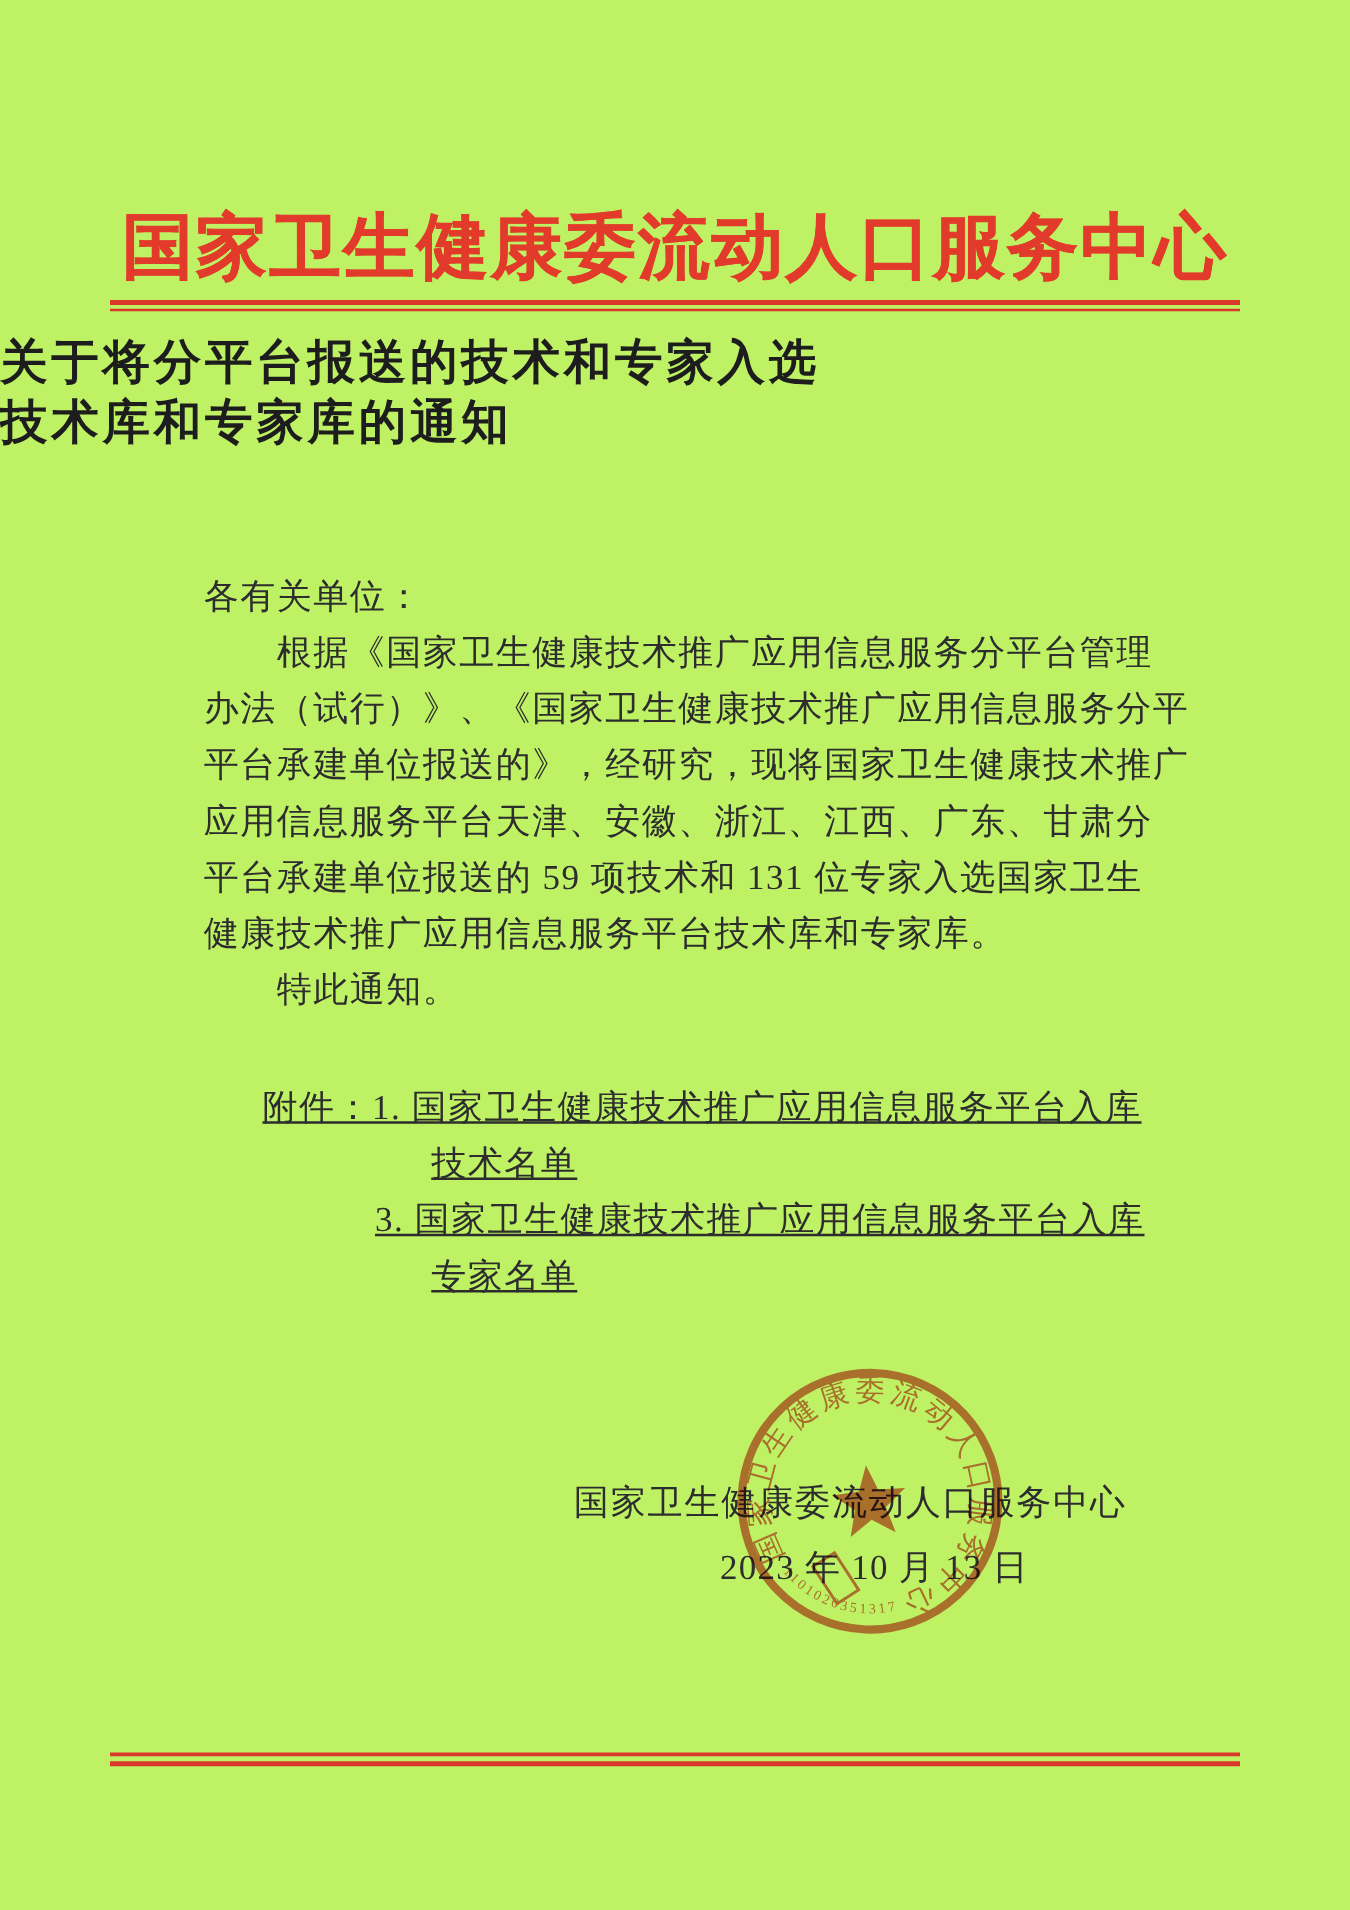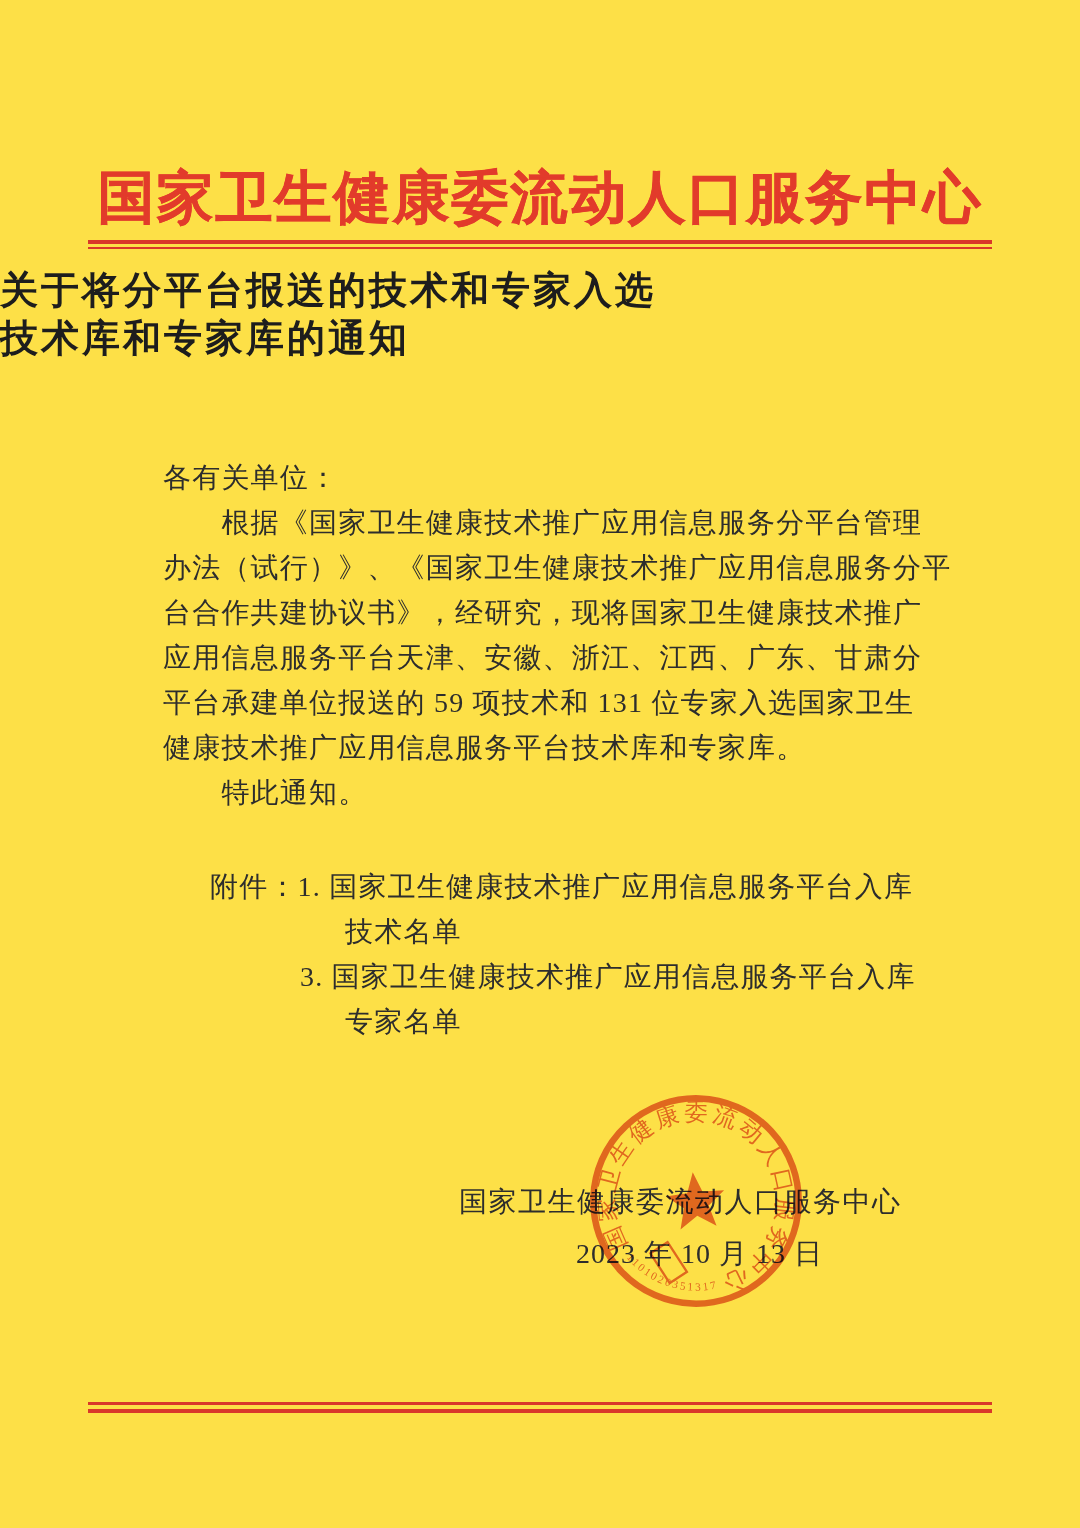--- a/index.html
+++ b/index.html
@@ -1,19 +1,19 @@
 <!DOCTYPE html>
 <html><head>
 <meta charset="utf-8">
 <style>
   html,body{margin:0;padding:0;background:#ffffff;}
   .page{
     position:relative;
     width:1080px;height:1528px;
-    background:#fde047;
+    background:#bef264;
     overflow:hidden;
     font-family:"Liberation Serif","DejaVu Serif",serif;
   }
   
   .letterhead{
     position:absolute;left:0;top:160px;width:1080px;
     text-align:center;
     font-size:57px;font-weight:700;letter-spacing:2px;
     color:#e23b2b;
     -webkit-text-stroke:.5px #e23b2b;
@@ -35,21 +35,21 @@
   .body-block{
     position:absolute;left:163px;top:455px;width:790px;
     color:#2d2d2d;font-size:28px;letter-spacing:1.2px;line-height:45px;
   }
   .b-line{white-space:nowrap;height:45px;}
   
   .attachments{
     position:absolute;left:0;top:864px;width:1080px;
     color:#2d2d2d;font-size:28px;letter-spacing:1.2px;line-height:45px;
   }
-  .a-line{white-space:nowrap;height:45px;}
+  .a-line{white-space:nowrap;height:45px;text-decoration:underline;}
   .a-1{margin-left:210px;}
   .a-2{margin-left:345px;}
   .a-3{margin-left:300px;}
   .a-4{margin-left:345px;}
   
   .sig-org{
     position:absolute;left:459px;top:1183px;
     color:#2d2d2d;font-size:28px;letter-spacing:1.5px;white-space:nowrap;
   }
   .sig-date{
@@ -75,21 +75,21 @@
 
   <div class="doc-title">
     <div class="t-line">关于将分平台报送的技术和专家入选</div>
     <div class="t-line">技术库和专家库的通知</div>
   </div>
 
   <div class="body-block">
     <div class="b-line">各有关单位：</div>
     <div class="b-line">　　根据《国家卫生健康技术推广应用信息服务分平台管理</div>
     <div class="b-line">办法（试行）》、《国家卫生健康技术推广应用信息服务分平</div>
-    <div class="b-line">台合作共建协议书》，经研究，现将国家卫生健康技术推广</div>
+    <div class="b-line">平台承建单位报送的》，经研究，现将国家卫生健康技术推广</div>
     <div class="b-line">应用信息服务平台天津、安徽、浙江、江西、广东、甘肃分</div>
     <div class="b-line">平台承建单位报送的 59 项技术和 131 位专家入选国家卫生</div>
     <div class="b-line">健康技术推广应用信息服务平台技术库和专家库。</div>
     <div class="b-line">　　特此通知。</div>
   </div>
 
   <div class="attachments">
     <div class="a-line a-1">附件：1. 国家卫生健康技术推广应用信息服务平台入库</div>
     <div class="a-line a-2">技术名单</div>
     <div class="a-line a-3">3. 国家卫生健康技术推广应用信息服务平台入库</div>

